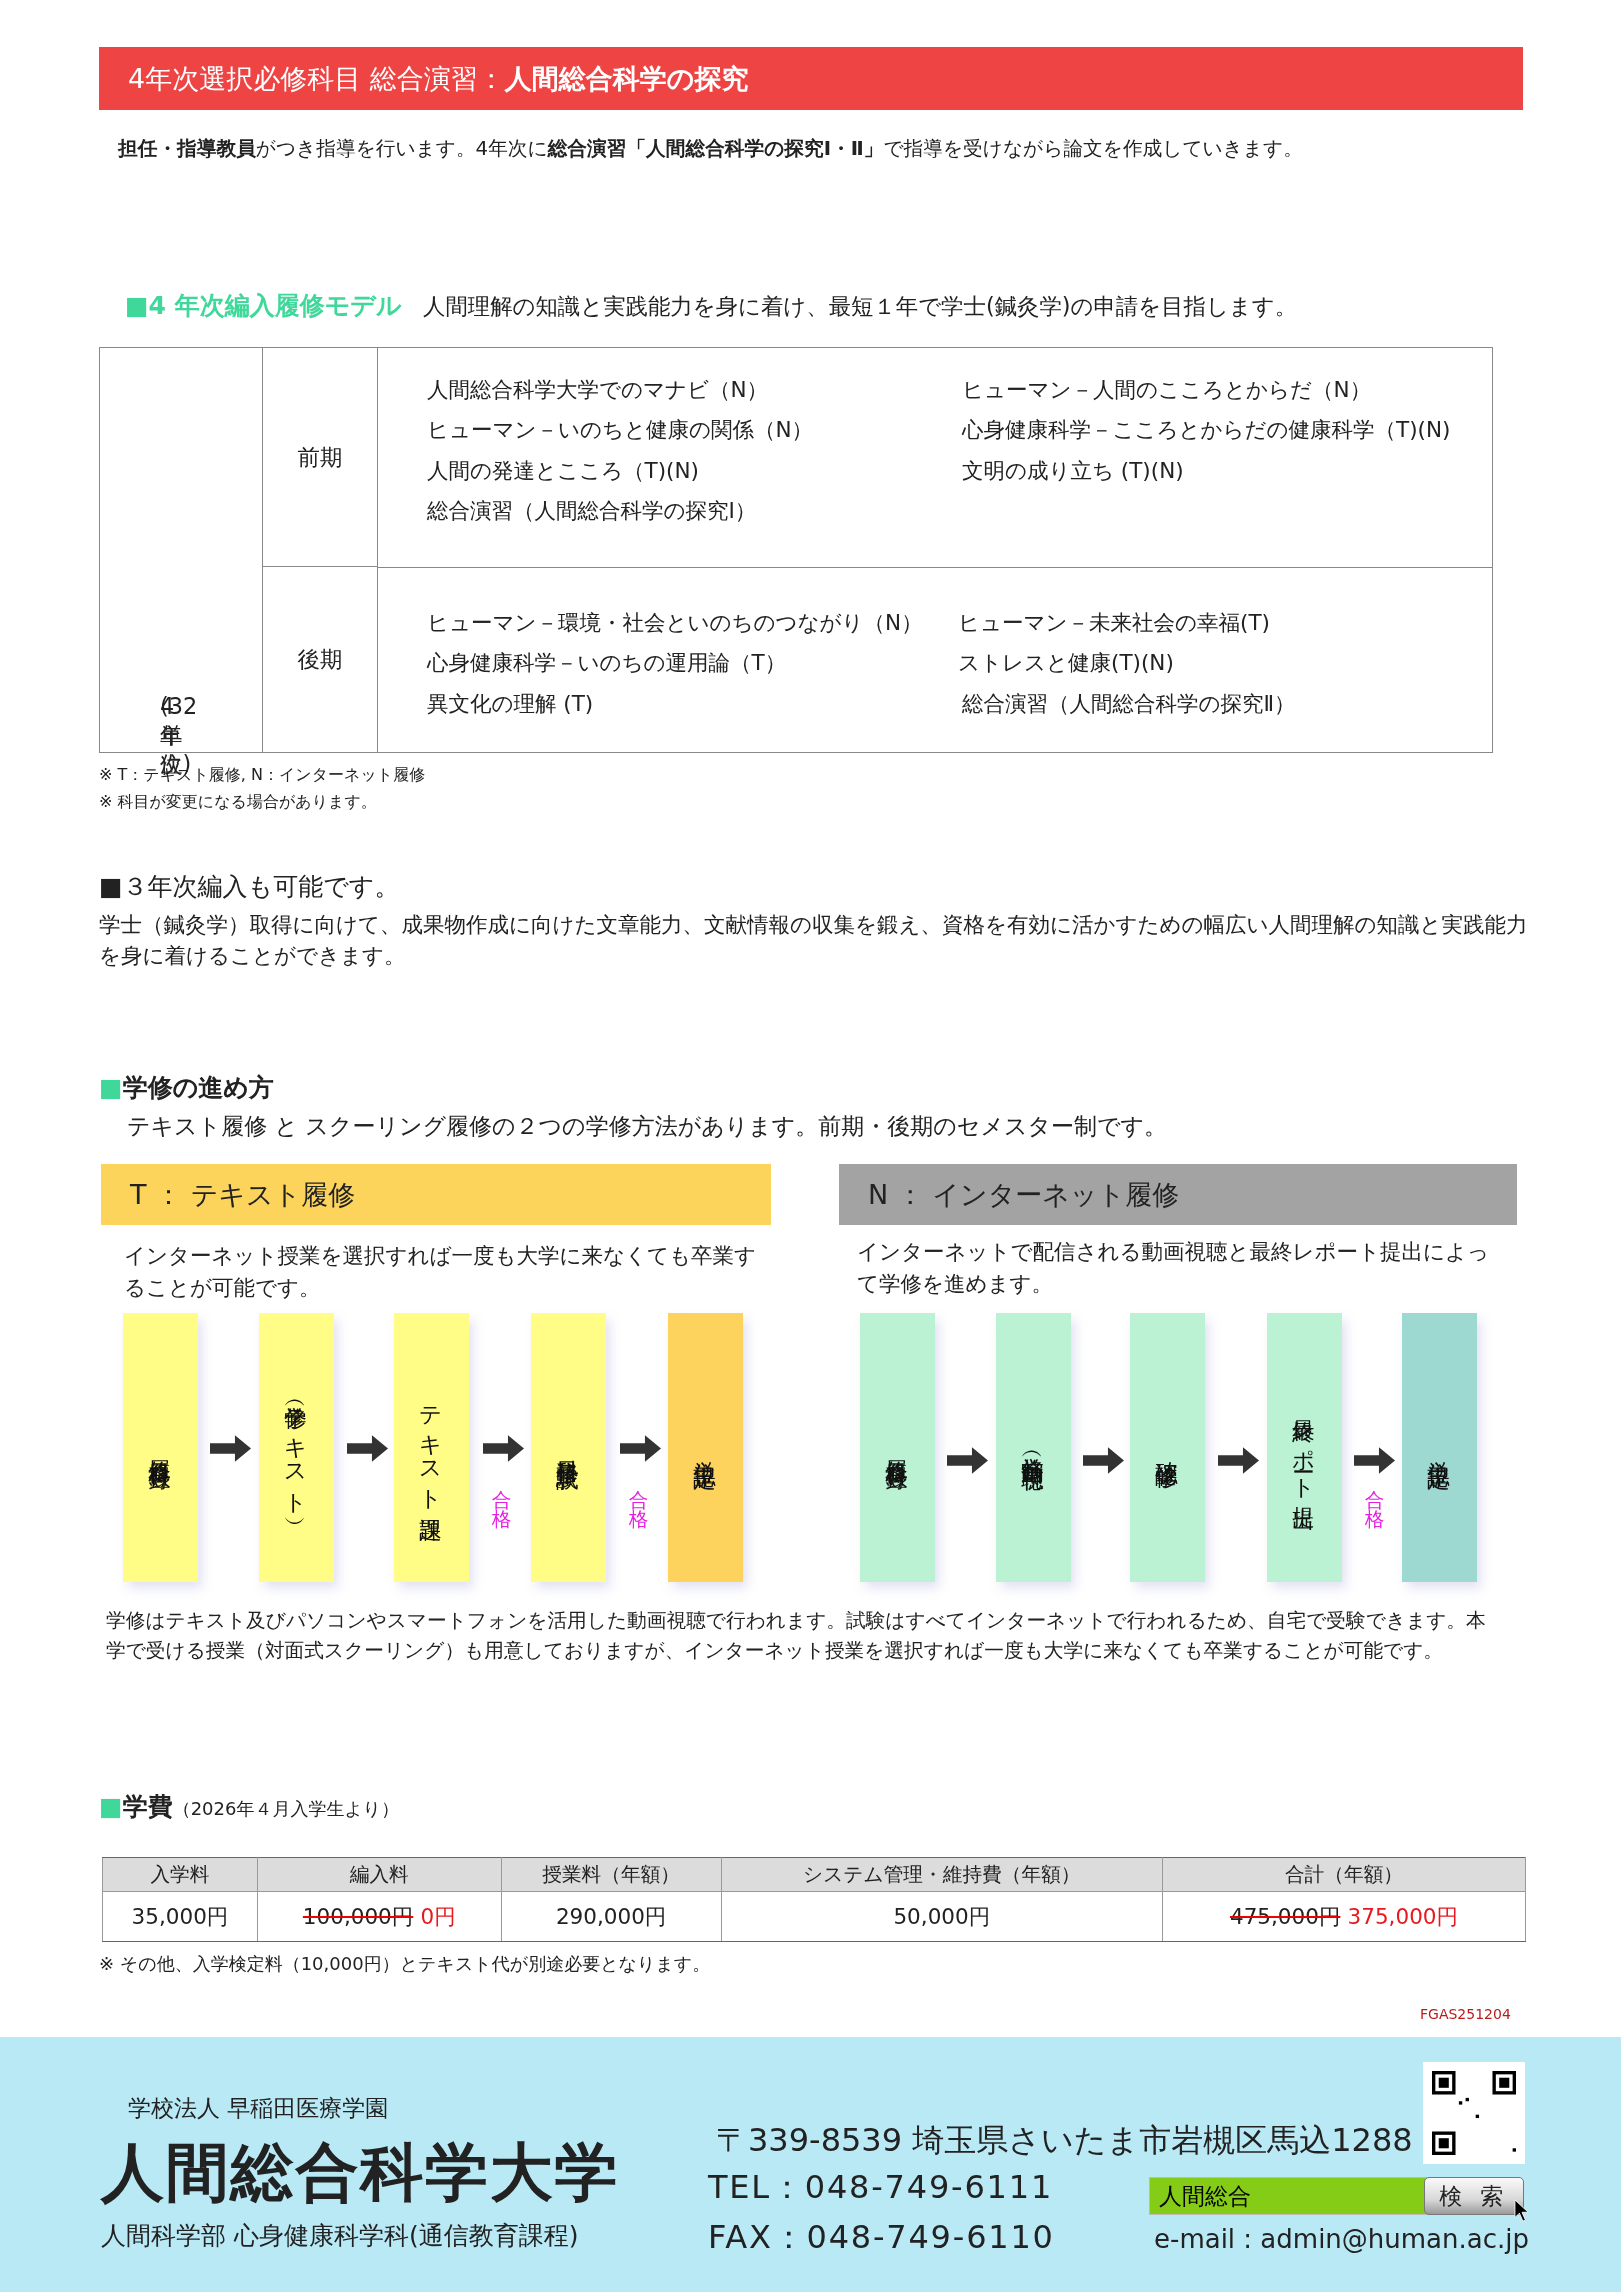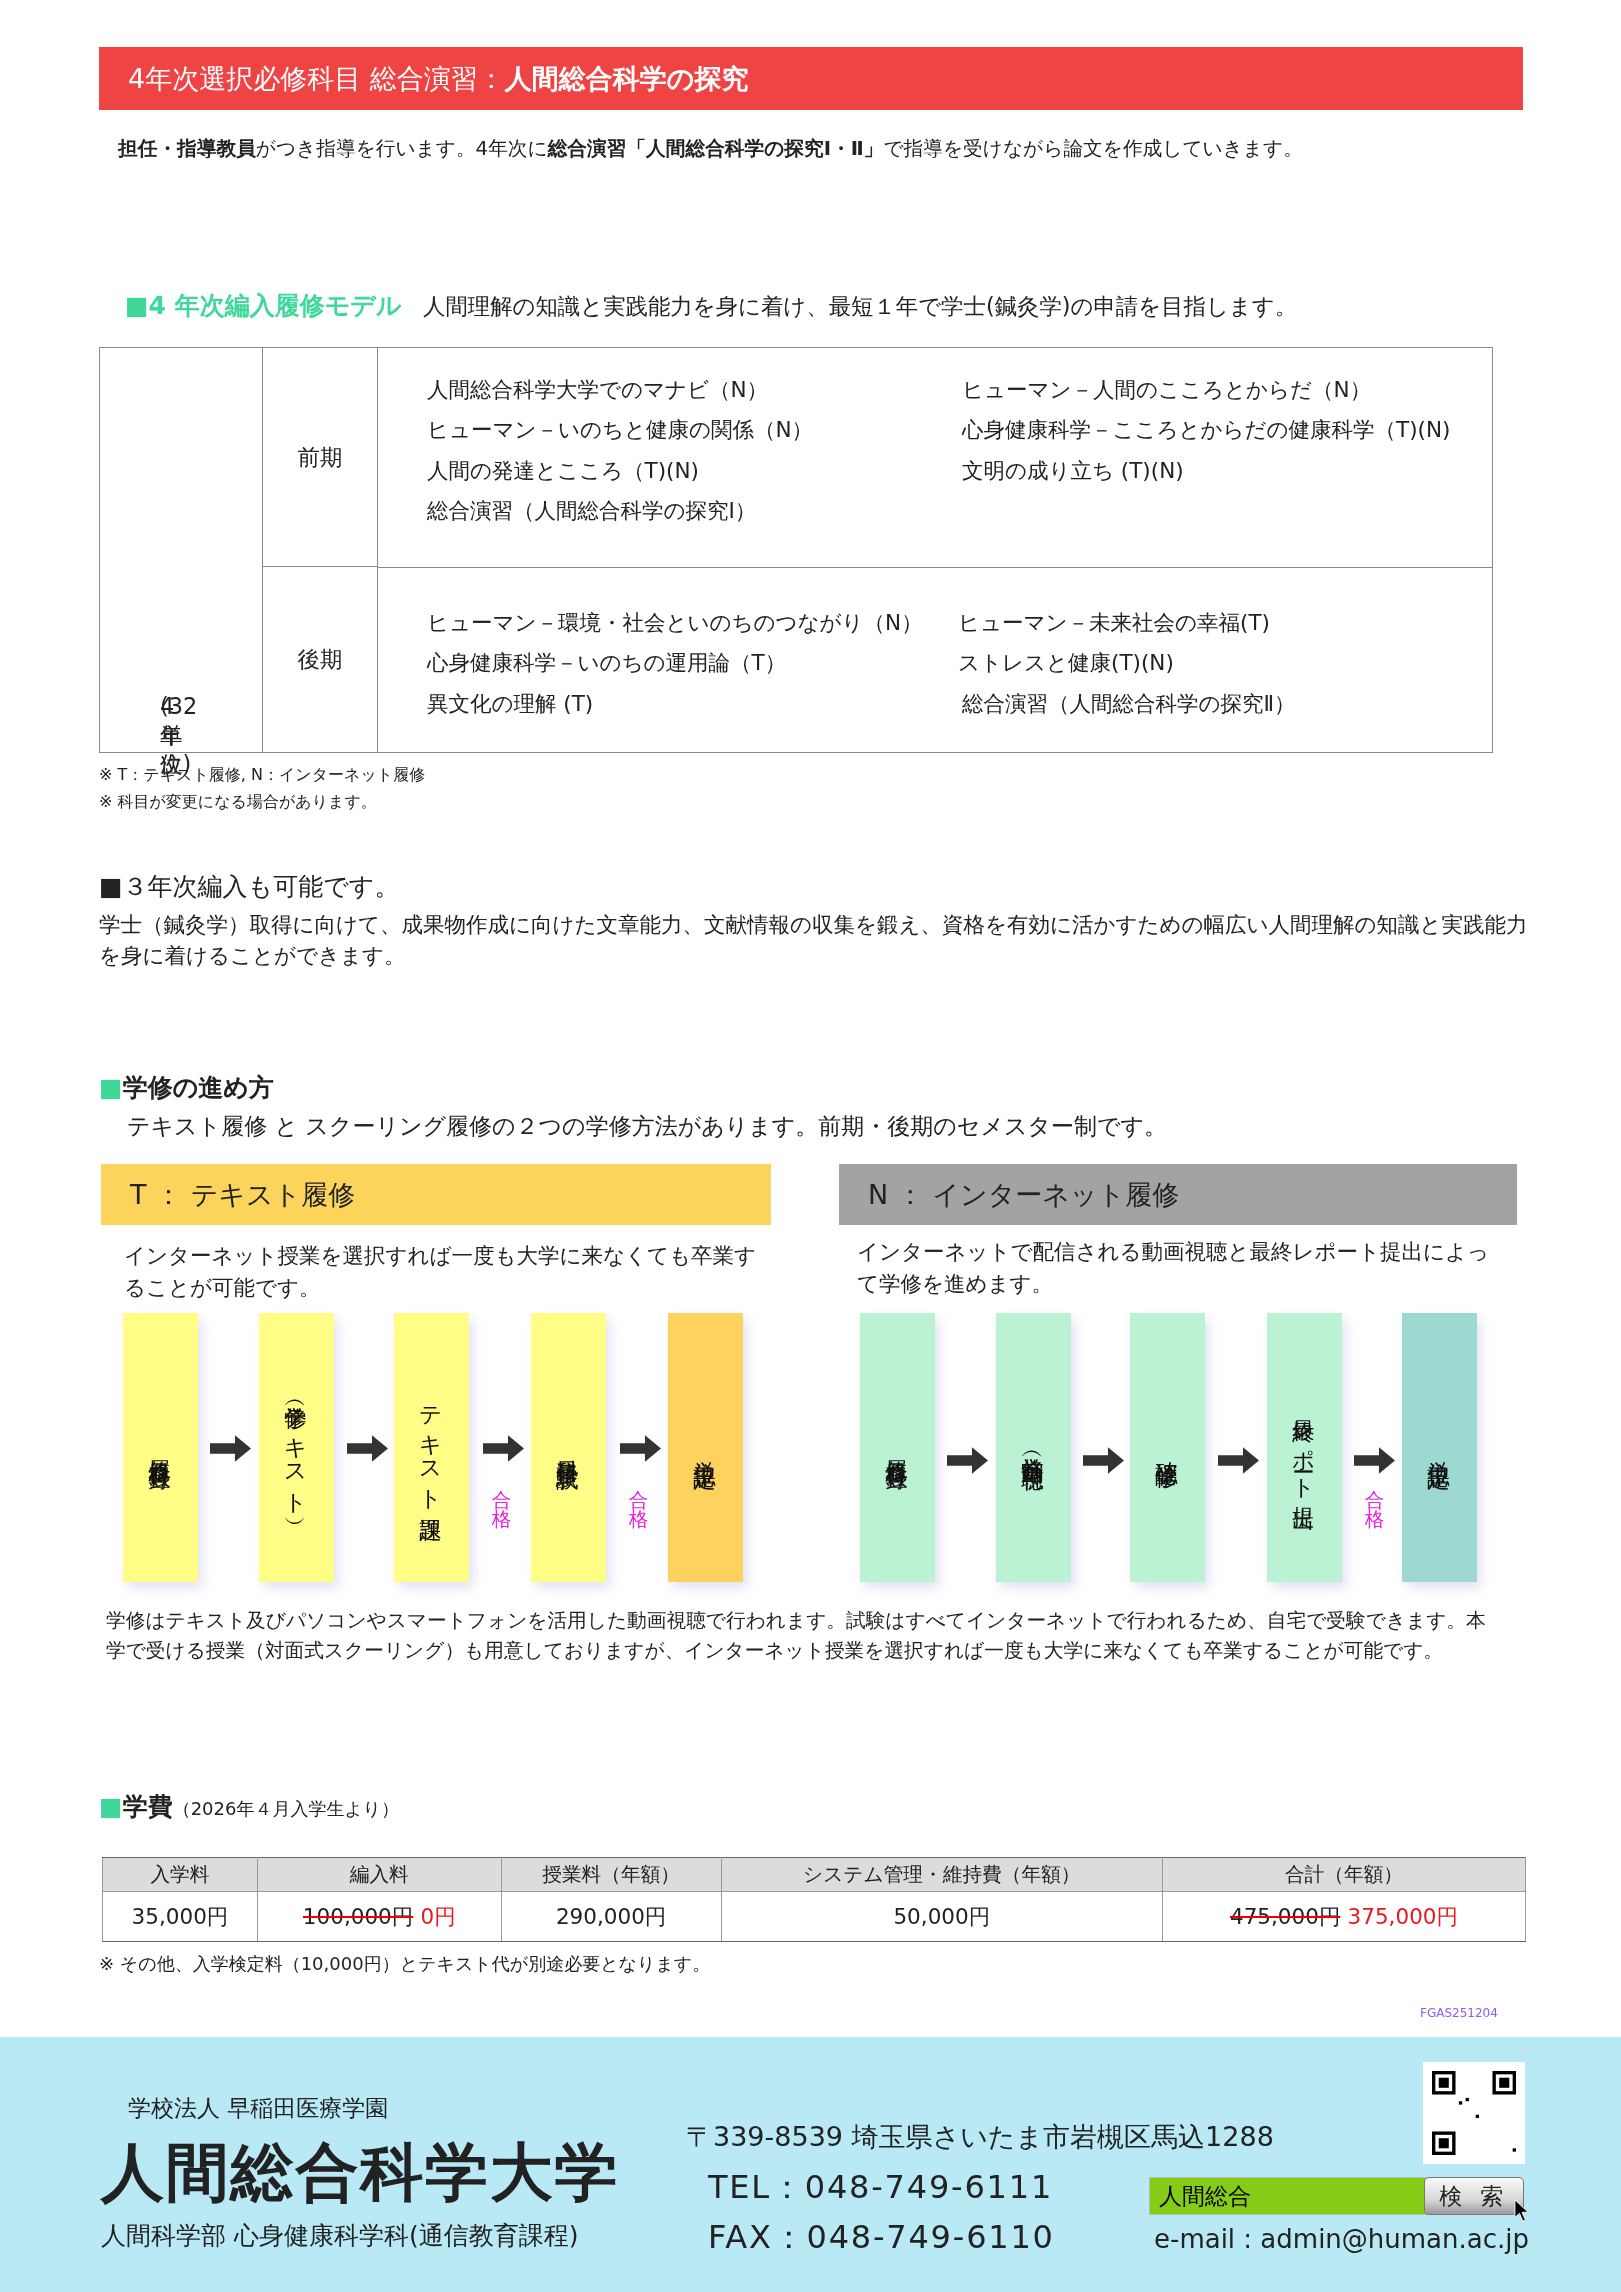--- a/index.html
+++ b/index.html
@@ -60,28 +60,28 @@
   .h-fee { left: 99px; top: 1789px; font-size: 25px; font-weight: bold; line-height: 36px; }
   .h-fee .sub { font-size: 18px; font-weight: normal; }
 
   .fee { left: 102px; top: 1857px; width: 1424px; border-collapse: collapse; position: absolute; }
   .fee th { background: #dcdcdc; font-weight: normal; font-size: 19.7px; height: 34px; border: 0.9px solid #999; border-top: 1.8px solid #666; }
   .fee td { font-size: 21.5px; height: 50px; text-align: center; border: 0.9px solid #999; border-bottom: 1.8px solid #666; }
   .fee .strike { text-decoration: line-through; text-decoration-color: #e00; text-decoration-thickness: 1.8px; }
   .fee .red { color: #e8191e; margin-left: 7.2px; }
   .fee-note { left: 99px; top: 1951px; font-size: 18px; line-height: 25px; }
 
-  .code { left: 1420px; top: 2006px; font-size: 12px; color: #8b5cf6; }
+  .code { left: 1420px; top: 2006px; font-size: 14px; color: #b91c1c; }
 
   
   .footer { left: 0; top: 2037px; width: 1622px; height: 255px; background: #b8e9f5; }
   .f-corp { left: 128px; top: 2093px; font-size: 23px; }
   .f-uni { left: 101px; top: 2130px; font-size: 63px; font-weight: bold; letter-spacing: 1.8px; }
   .f-dept { left: 101px; top: 2219px; font-size: 25px; }
-  .f-addr { left: 686px; top: 2119px; font-size: 27px; }
+  .f-addr { left: 716px; top: 2119px; font-size: 32px; }
   .f-tel { left: 708px; top: 2166px; font-size: 32px; letter-spacing: 1.8px; }
   .f-fax { left: 708px; top: 2216px; font-size: 32px; letter-spacing: 1.8px; }
   .qr { left: 1423px; top: 2062px; width: 102px; height: 102px; background: #fff; padding: 9px; }
   .search-input { left: 1149px; top: 2177px; width: 280px; height: 38px; background: #84cc16; border: 0.9px solid #bbb; font-size: 23px; line-height: 36px; padding-left: 9px; font-family: "DejaVu Sans", sans-serif; }
   .search-btn { left: 1424px; top: 2177px; width: 100px; height: 38px; border: 0.9px solid #777; border-radius: 5px; background: linear-gradient(#fafafa, #d8d8d8 60%, #9a9a9a); font-size: 23px; letter-spacing: 5.4px; display: flex; align-items: center; justify-content: center; }
   .cursor { left: 1514px; top: 2199px; width: 16px; height: 23px; }
   .f-mail { left: 1154px; top: 2224px; font-size: 26px; }
 </style>
 </head>
 <body>

